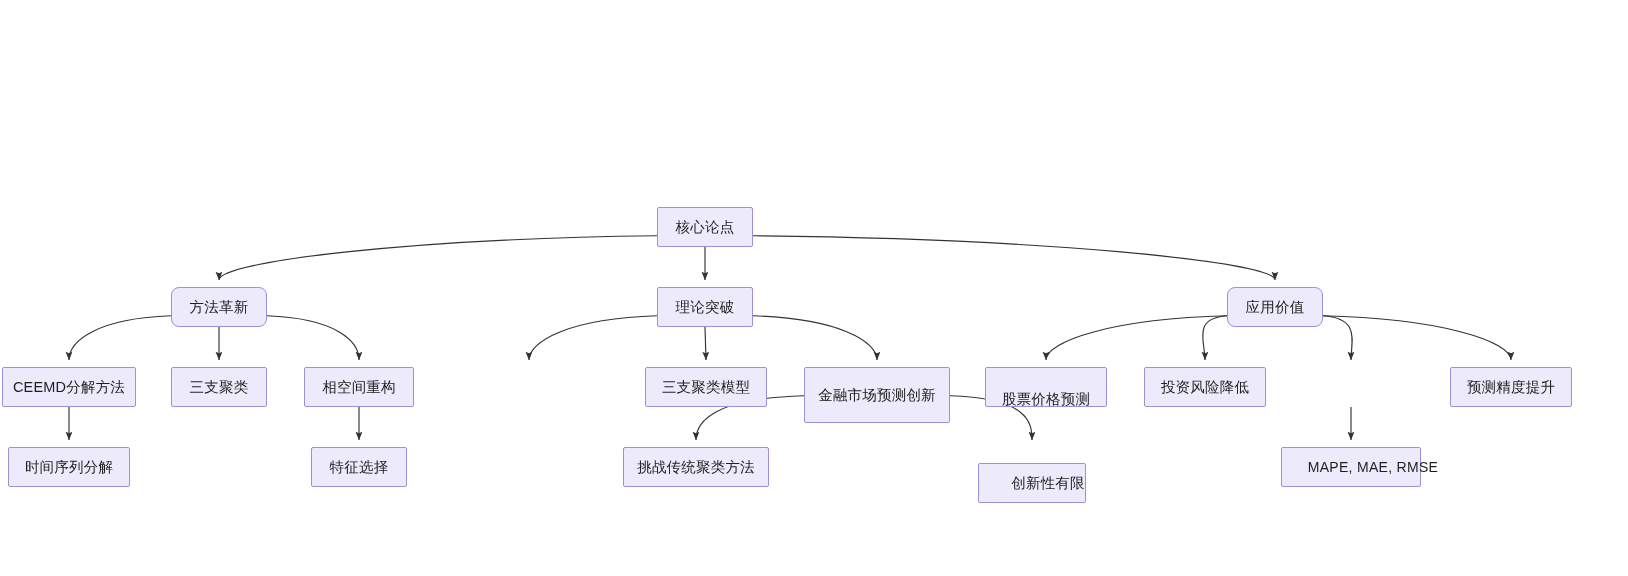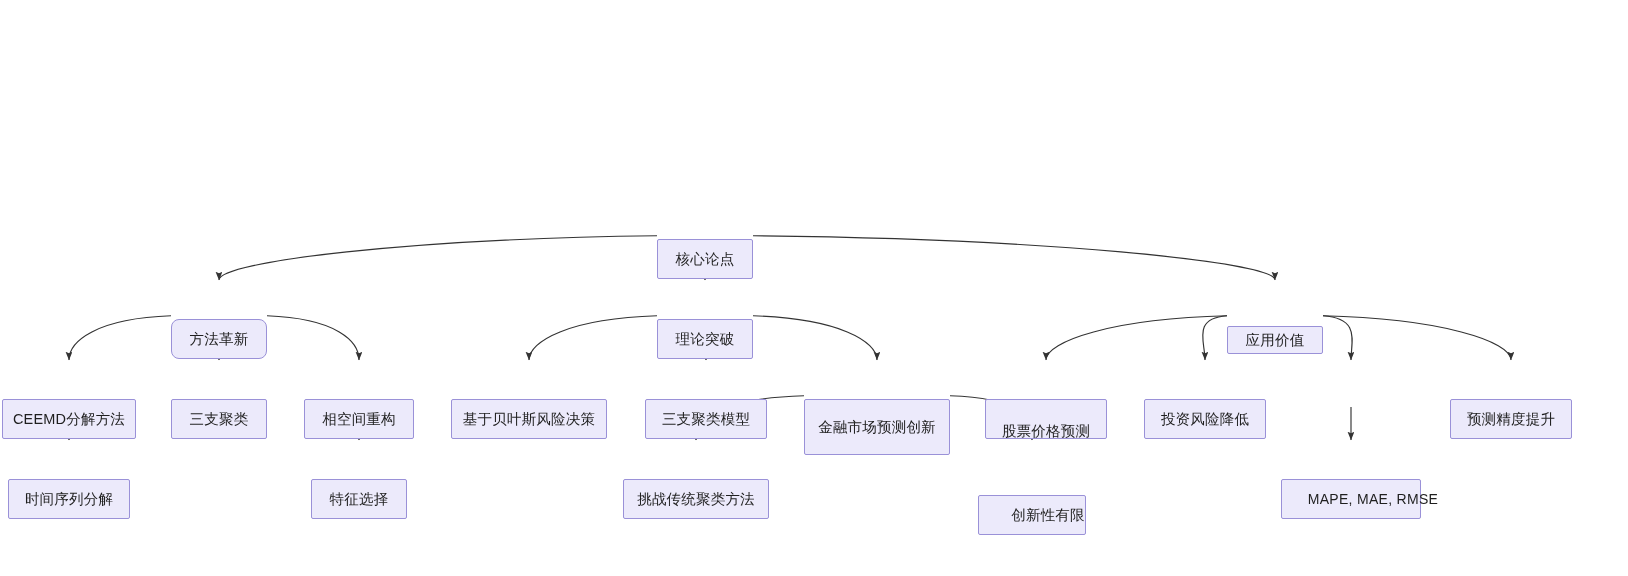--- a/index.html
+++ b/index.html
@@ -44,21 +44,20 @@
     border: 1px solid #9A91D8;
     border-radius: 2px;
     display: flex;
     align-items: center;
     justify-content: center;
     color: #1f1f1f;
     font-size: 14.5px;
     line-height: 1;
     letter-spacing: 0.2px;
     white-space: nowrap;
-    margin-top: 32px;
   }
   .node-label {
     display: block;
     padding: 0 2px;
   }
   .node.latin .node-label {
     font-size: 14px;
     letter-spacing: 0.3px;
   }
 </style>
@@ -96,34 +95,31 @@
   <div id="node-layer">
       <div class="node" style="left: 657px; top: 207px; width: 96px; height: 40px;">
         <span class="node-label">核心论点</span>
       </div>
       <div class="node" style="left: 171px; top: 287px; width: 96px; height: 40px; border-radius: 8px;">
         <span class="node-label">方法革新</span>
       </div>
       <div class="node" style="left: 657px; top: 287px; width: 96px; height: 40px;">
         <span class="node-label">理论突破</span>
       </div>
-      <div class="node" style="left: 1227px; top: 294px; width: 96px; height: 28px;">
+      <div class="node" style="left: 1227px; top: 287px; width: 96px; height: 40px; border-radius: 8px;">
         <span class="node-label">应用价值</span>
       </div>
       <div class="node" style="left: 2px; top: 367px; width: 134px; height: 40px;">
         <span class="node-label">CEEMD分解方法</span>
       </div>
       <div class="node" style="left: 171px; top: 367px; width: 96px; height: 40px;">
         <span class="node-label">三支聚类</span>
       </div>
       <div class="node" style="left: 304px; top: 367px; width: 110px; height: 40px;">
         <span class="node-label">相空间重构</span>
-      </div>
-      <div class="node" style="left: 451px; top: 367px; width: 156px; height: 40px;">
-        <span class="node-label">基于贝叶斯风险决策</span>
       </div>
       <div class="node" style="left: 645px; top: 367px; width: 122px; height: 40px;">
         <span class="node-label">三支聚类模型</span>
       </div>
       <div class="node" style="left: 804px; top: 367px; width: 146px; height: 56px;">
         <span class="node-label">金融市场预测创新</span>
       </div>
       <div class="node" style="left: 985px; top: 367px; width: 122px; height: 40px; align-items: flex-end;">
         <span class="node-label">股票价格预测</span>
       </div>

